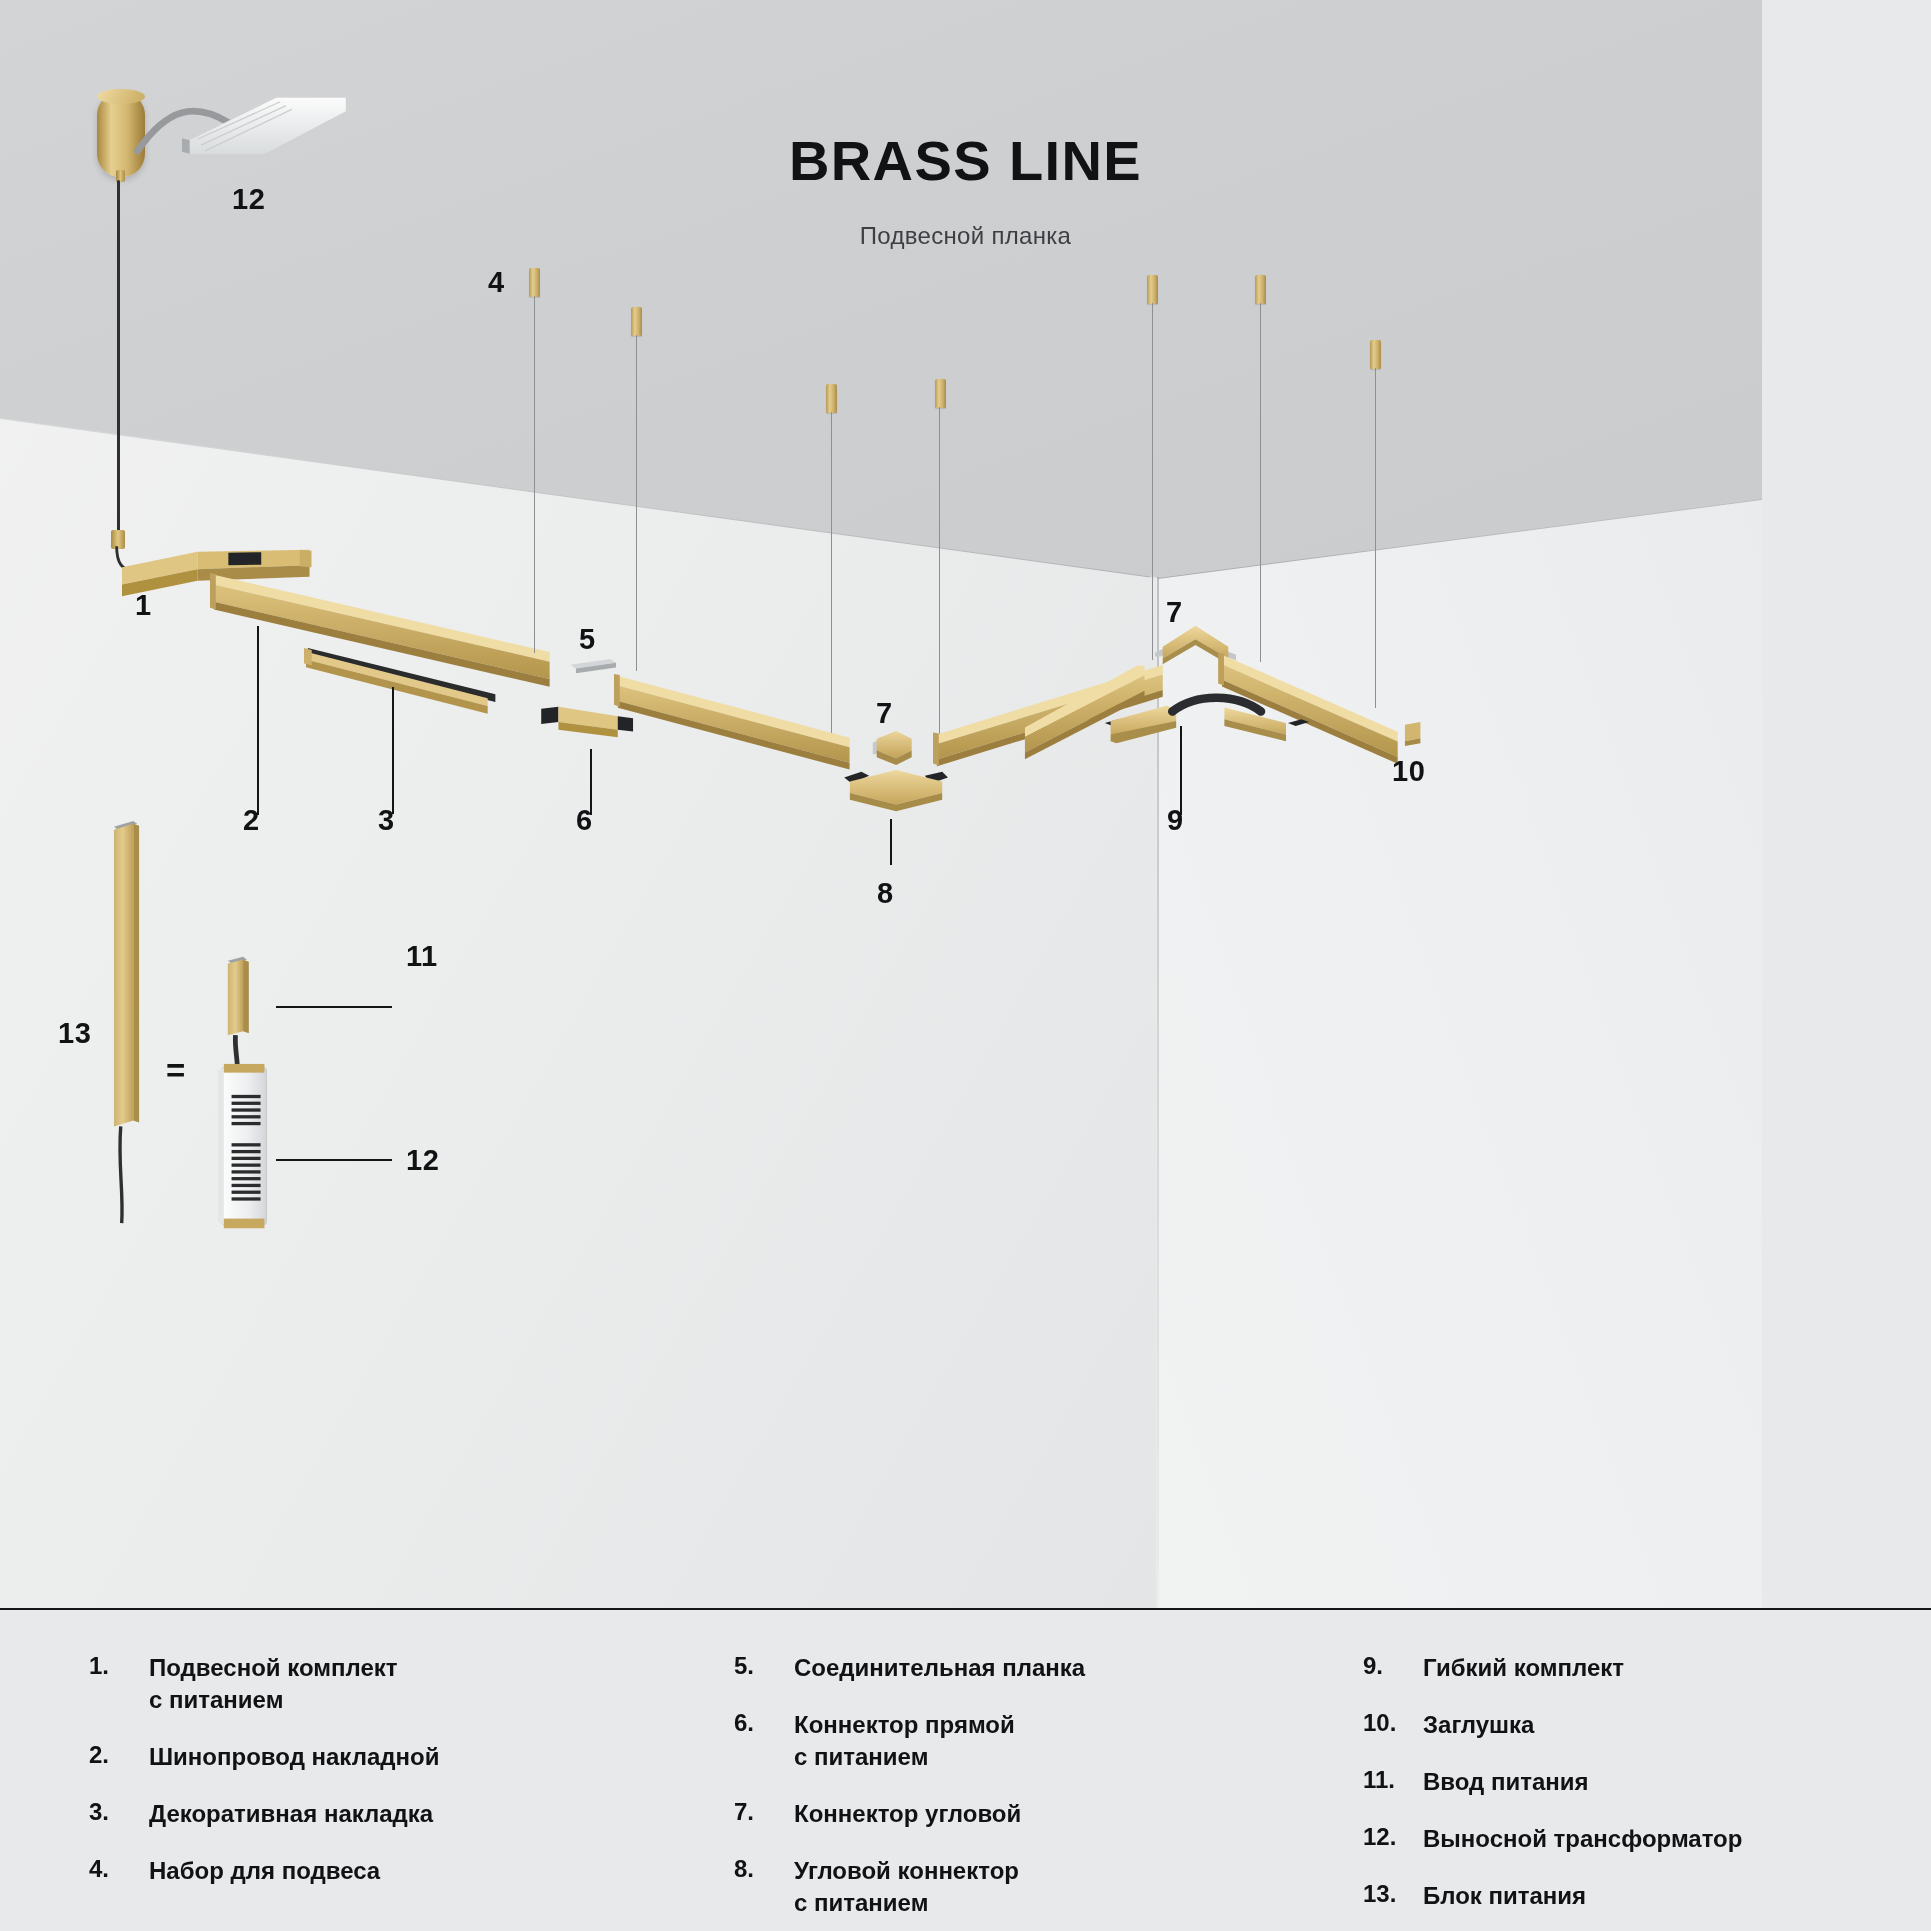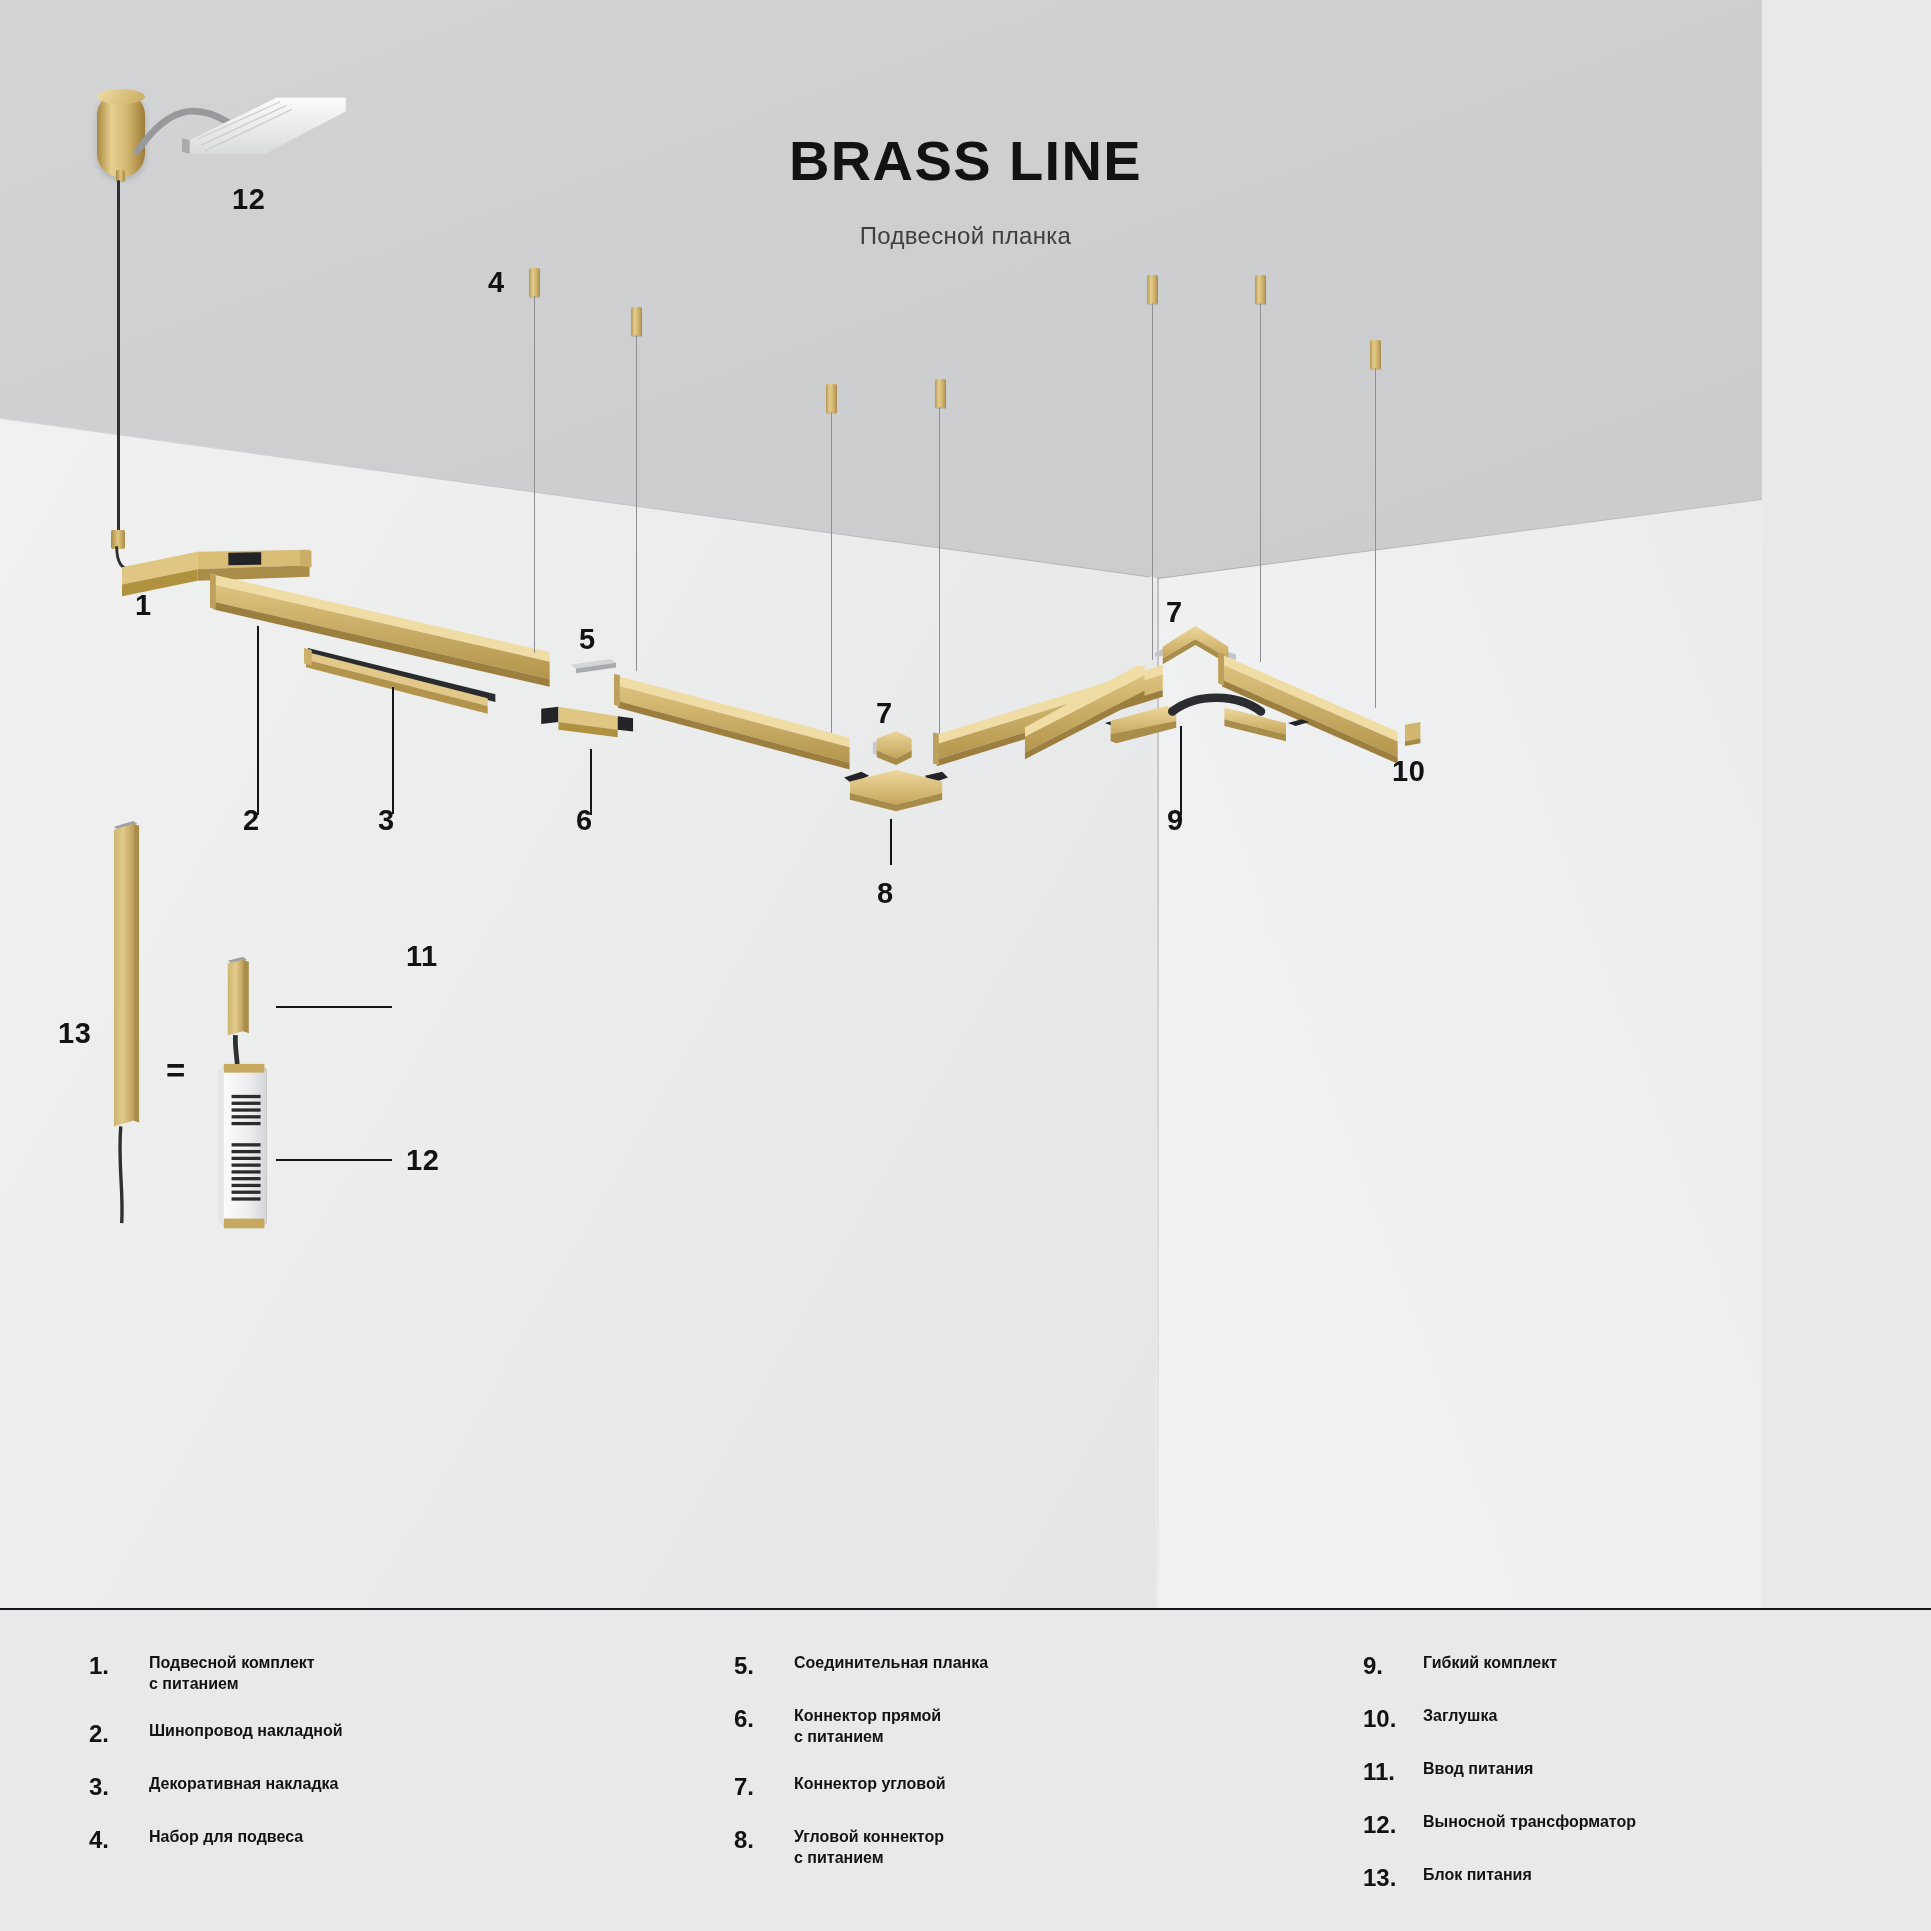--- a/index.html
+++ b/index.html
@@ -66,21 +66,21 @@
   .leader.v{width:2.2px;}
   .leader.h{height:2.2px;}
   .eqsign{position:absolute;font-size:33px;font-weight:700;color:#111214;}
 
   
   .divider{position:absolute;left:0;top:1608px;width:1931px;height:2.3px;background:#15161a;}
   .footer{position:absolute;left:0;top:1610px;width:1931px;height:321px;background:#e8e9ea;}
   .legend-col{position:absolute;top:42px;}
   .legend-item{display:flex;margin-bottom:25px;}
   .legend-num{width:60px;flex:0 0 60px;font-size:24px;font-weight:700;color:#111214;}
-  .legend-text{font-size:16px;font-weight:700;color:#111214;line-height:1.33;white-space:pre-line;}
+  .legend-text{font-size:24px;font-weight:700;color:#111214;line-height:1.33;white-space:pre-line;}
   .col1{left:89px;width:454px;}
   .col2{left:734px;width:463px;}
   .col3{left:1363px;width:521px;}
 </style>
 </head>
 <body>
 
 <div id="stage">
 
   <div class="room">

